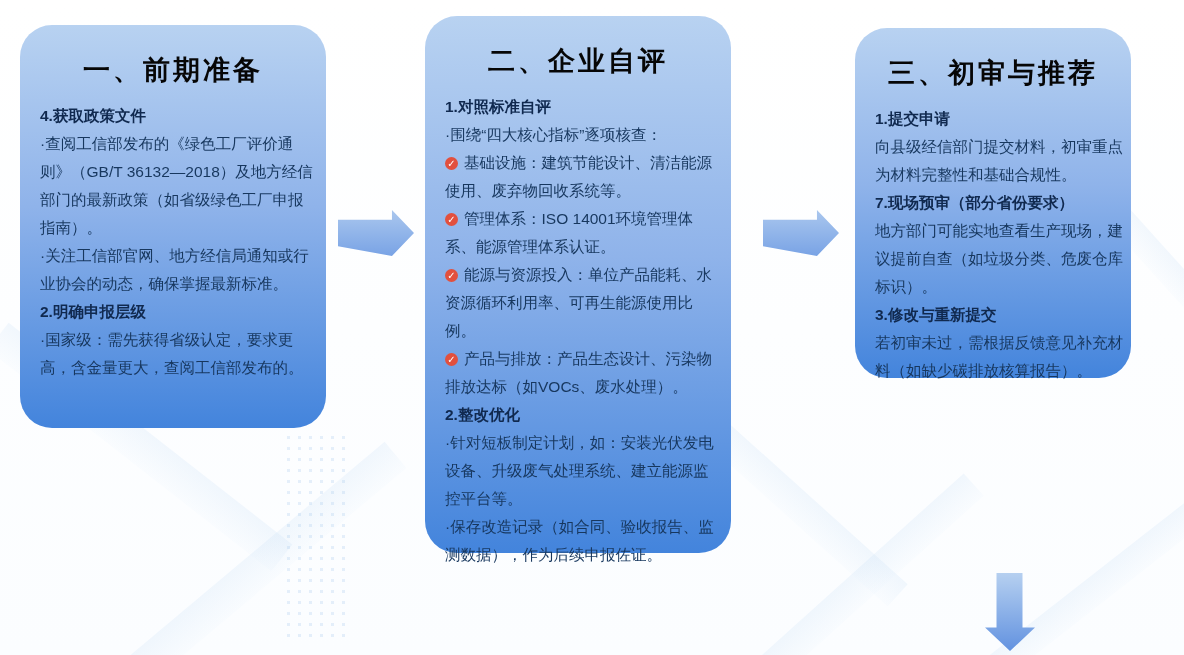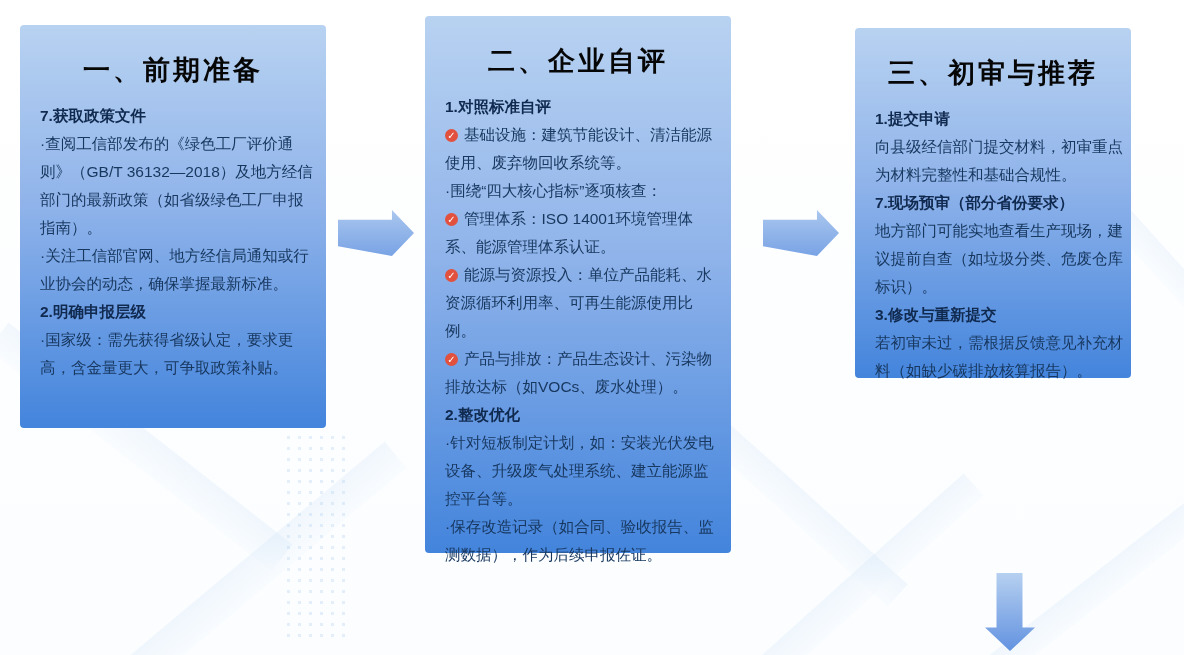--- a/index.html
+++ b/index.html
@@ -28,21 +28,21 @@
   .deco-dots{
     left:283px;top:432px;width:68px;height:205px;
     background-image:radial-gradient(rgba(148,190,232,0.38) 1.6px,transparent 1.7px);
     background-size:11px 11px;
     opacity:.6;
   }
 
   
   .stage{
     position:absolute;
-    border-radius:4px;
+    border-radius:32px;
     background:linear-gradient(180deg,#b8d2f1 0%,#8fb3ea 45%,#4384dc 100%);
     box-sizing:border-box;
   }
   .stage-1{left:20px;top:25px;width:306px;height:403px;}
   .stage-2{left:425px;top:16px;width:306px;height:537px;}
   .stage-3{left:855px;top:28px;width:276px;height:350px;}
 
   .stage-title{
     margin:27px 0 14px 0;
     text-align:center;
@@ -100,36 +100,36 @@
   <div class="deco deco-band b"></div>
   <div class="deco deco-band c"></div>
   <div class="deco deco-band d"></div>
   <div class="deco deco-band e"></div>
   <div class="deco deco-band f"></div>
   <div class="deco deco-dots"></div>
 
   <div class="stage stage-1">
     <div class="stage-title">一、前期准备</div>
     <div class="stage-body">
-      <p class="line heading">7.获取政策文件</p>
+      <p class="line heading">4.获取政策文件</p>
       <p class="line body">·查阅工信部发布的《绿色工厂评价通则》（GB/T 36132—2018）及地方经信部门的最新政策（如省级绿色工厂申报指南）。</p>
       <p class="line body">·关注工信部官网、地方经信局通知或行业协会的动态，确保掌握最新标准。</p>
       <p class="line heading">2.明确申报层级</p>
-      <p class="line body">·国家级：需先获得省级认定，要求更高，含金量更大，可争取政策补贴。</p>
+      <p class="line body">·国家级：需先获得省级认定，要求更高，含金量更大，查阅工信部发布的。</p>
     </div>
   </div>
 
   <div class="arrow-right arrow-1"></div>
 
   <div class="stage stage-2">
     <div class="stage-title">二、企业自评</div>
     <div class="stage-body">
       <p class="line heading">1.对照标准自评</p>
+      <p class="line body">·围绕“四大核心指标”逐项核查：</p>
       <p class="line check-line"><span class="check-icon">✓</span><span class="check-text">基础设施：建筑节能设计、清洁能源使用、废弃物回收系统等。</span></p>
-      <p class="line body">·围绕“四大核心指标”逐项核查：</p>
       <p class="line check-line"><span class="check-icon">✓</span><span class="check-text">管理体系：ISO 14001环境管理体系、能源管理体系认证。</span></p>
       <p class="line check-line"><span class="check-icon">✓</span><span class="check-text">能源与资源投入：单位产品能耗、水资源循环利用率、可再生能源使用比例。</span></p>
       <p class="line check-line"><span class="check-icon">✓</span><span class="check-text">产品与排放：产品生态设计、污染物排放达标（如VOCs、废水处理）。</span></p>
       <p class="line heading">2.整改优化</p>
       <p class="line body">·针对短板制定计划，如：安装光伏发电设备、升级废气处理系统、建立能源监控平台等。</p>
       <p class="line body">·保存改造记录（如合同、验收报告、监测数据），作为后续申报佐证。</p>
     </div>
   </div>
 
   <div class="arrow-right arrow-2"></div>

